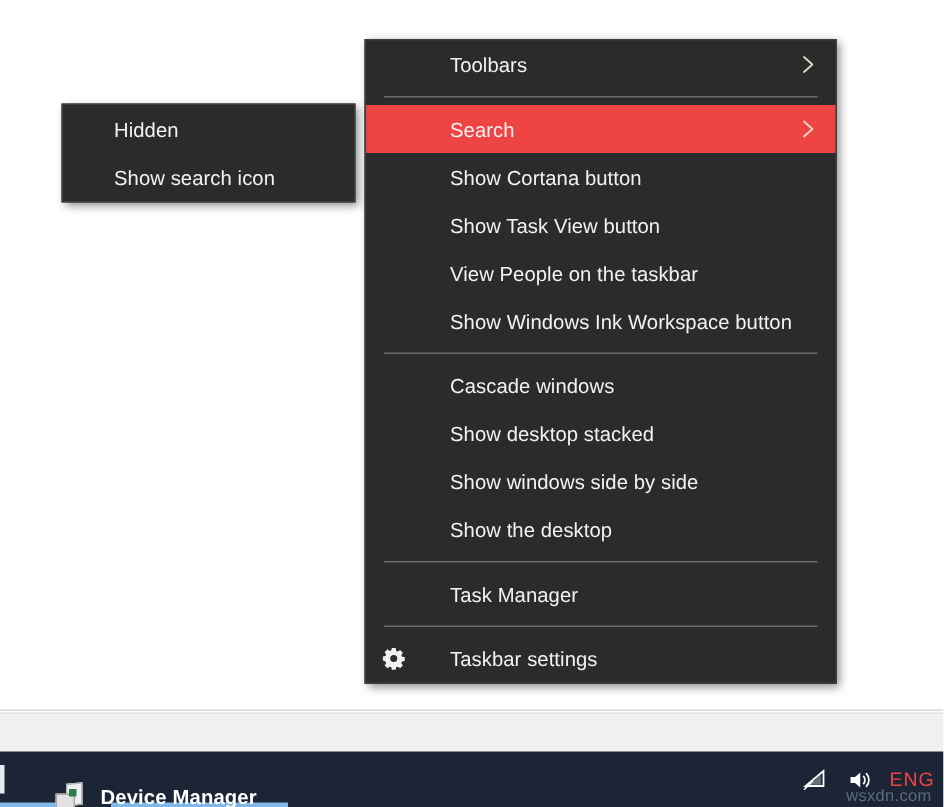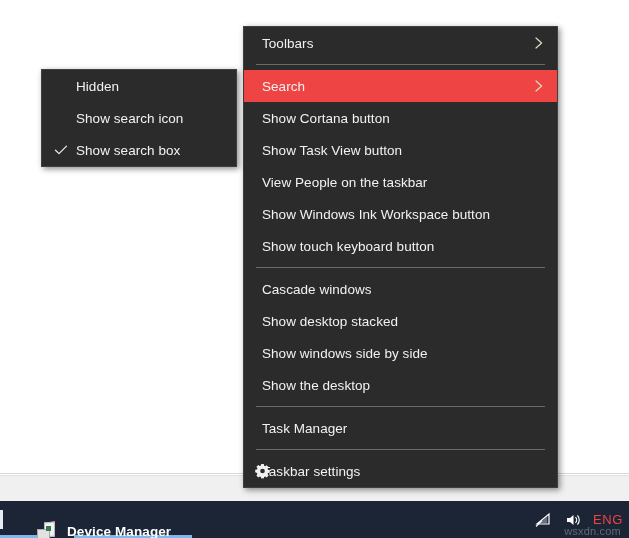--- a/index.html
+++ b/index.html
@@ -209,21 +209,21 @@
     width: 12px;
     height: 14px;
   }
 
   
   #main-menu {
     left: 243px;
     top: 26px;
     width: 315px;
   }
-  #main-menu .ctx-item { padding-left: 18px; align-items: center; }
+  #main-menu .ctx-item { padding-left: 56px; align-items: center; }
   #main-menu .ctx-sep { margin: 5px 12px 5px 12px; }
 
   
   #search-submenu {
     left: 41px;
     top: 69px;
     width: 196px;
   }
   #search-submenu .ctx-item { padding-left: 34px; }
 </style>
@@ -254,23 +254,20 @@
     </div>
     <div class="ctx-item">
       <span>Show Task View button</span>
     </div>
     <div class="ctx-item">
       <span>View People on the taskbar</span>
     </div>
     <div class="ctx-item">
       <span>Show Windows Ink Workspace button</span>
     </div>
-    <div class="ctx-item">
-      <span>Show touch keyboard button</span>
-    </div>
     <div class="ctx-sep"></div>
     <div class="ctx-item">
       <span>Cascade windows</span>
     </div>
     <div class="ctx-item">
       <span>Show desktop stacked</span>
     </div>
     <div class="ctx-item">
       <span>Show windows side by side</span>
     </div>
@@ -290,26 +287,20 @@
       <span>Taskbar settings</span>
     </div>
   </div>
 
 <div class="ctx-menu" id="search-submenu">
     <div class="ctx-item">
       <span>Hidden</span>
     </div>
     <div class="ctx-item">
       <span>Show search icon</span>
-    </div>
-    <div class="ctx-item">
-      <span class="ctx-check"><svg width="14" height="14" viewBox="0 0 14 14">
-          <path d="M1.5 7.2 L5 10.6 L12.5 3.1" fill="none" stroke="#e8e8e8" stroke-width="1.3" stroke-linecap="round" stroke-linejoin="round"></path>
-        </svg></span>
-      <span>Show search box</span>
     </div>
   </div>
 
 <div id="taskbar">
   <div class="tb-accent" id="tb-accent-a"></div>
   <div class="tb-accent" id="tb-accent-b"></div>
   <div id="tb-start-sliver"></div>
 
   <div id="tb-task-devmgr">
     <span class="dev-icon">

